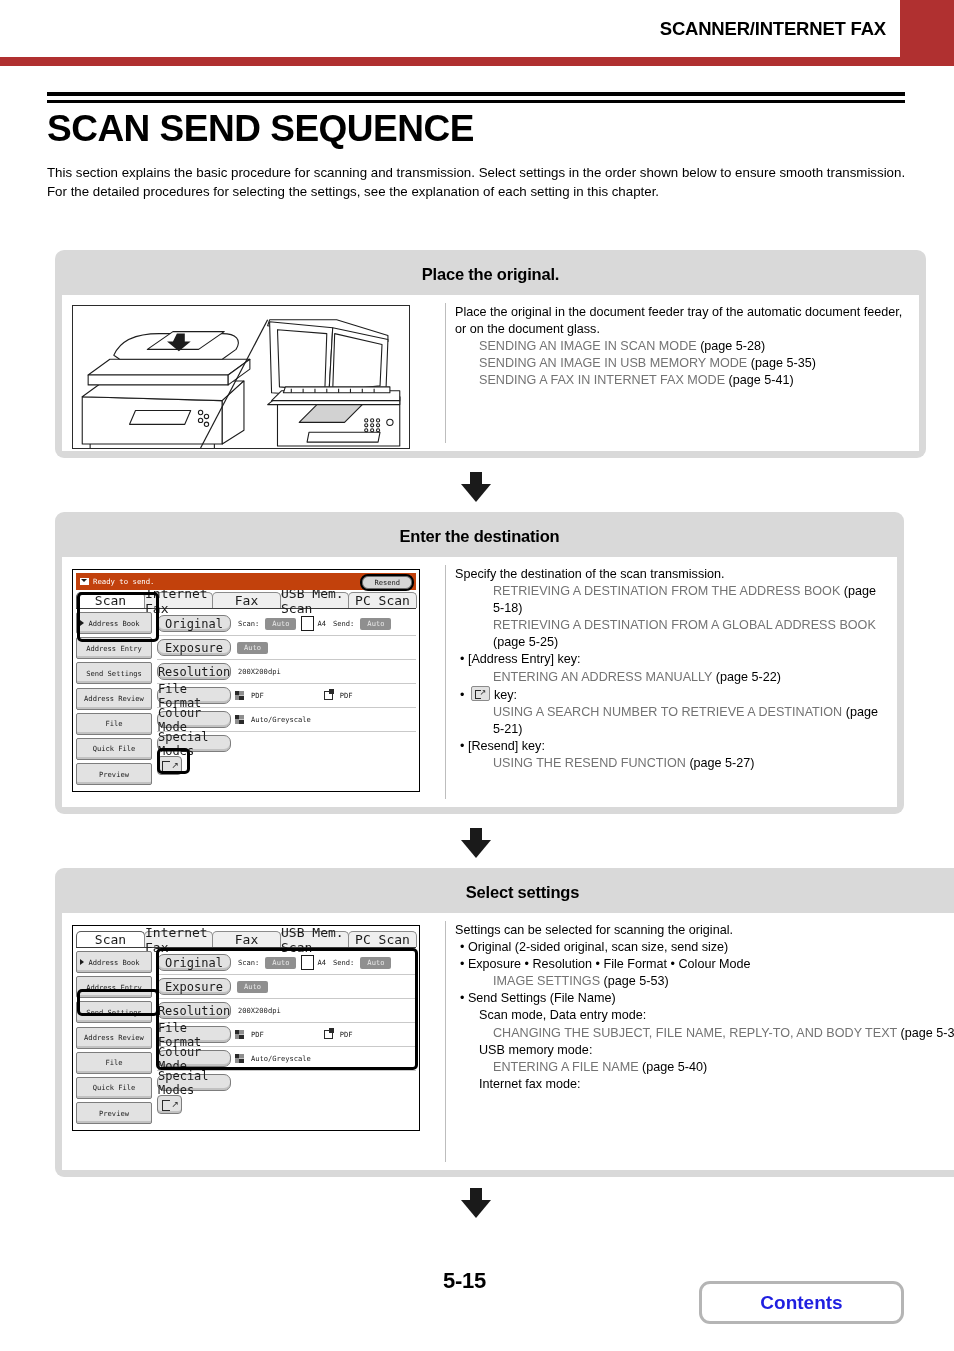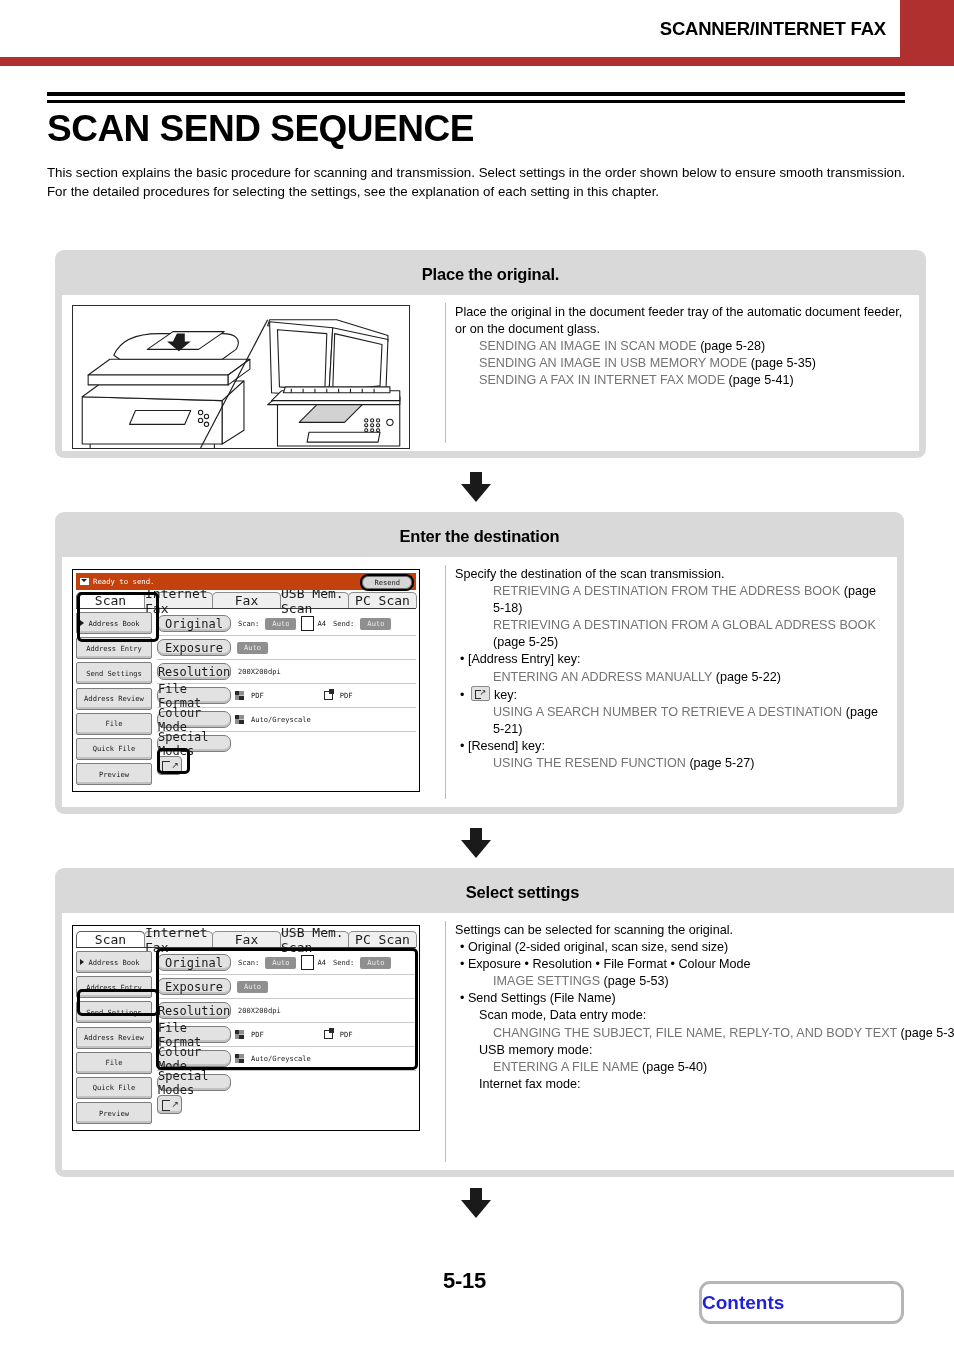--- a/index.html
+++ b/index.html
@@ -216,21 +216,21 @@
   }
 
   
   .pagenum{
     position:absolute;left:443px;top:1268px;
     font-size:22px;font-weight:bold;letter-spacing:-.3px;
   }
   .contents-btn{
     position:absolute;left:699px;top:1281px;width:205px;height:43px;
     border:3px solid #b5b5b5;border-radius:11px;background:#fff;
-    display:flex;align-items:center;justify-content:flex-start;
+    display:flex;align-items:center;justify-content:center;
     box-sizing:border-box;
   }
   .contents-btn span{color:#1f1fe0;font-size:19px;font-weight:bold;}
 </style>
 </head>
 <body>
 
 <div class="hdr">
   <div class="hdr-red-block"></div>
   <div class="hdr-rule"></div>

